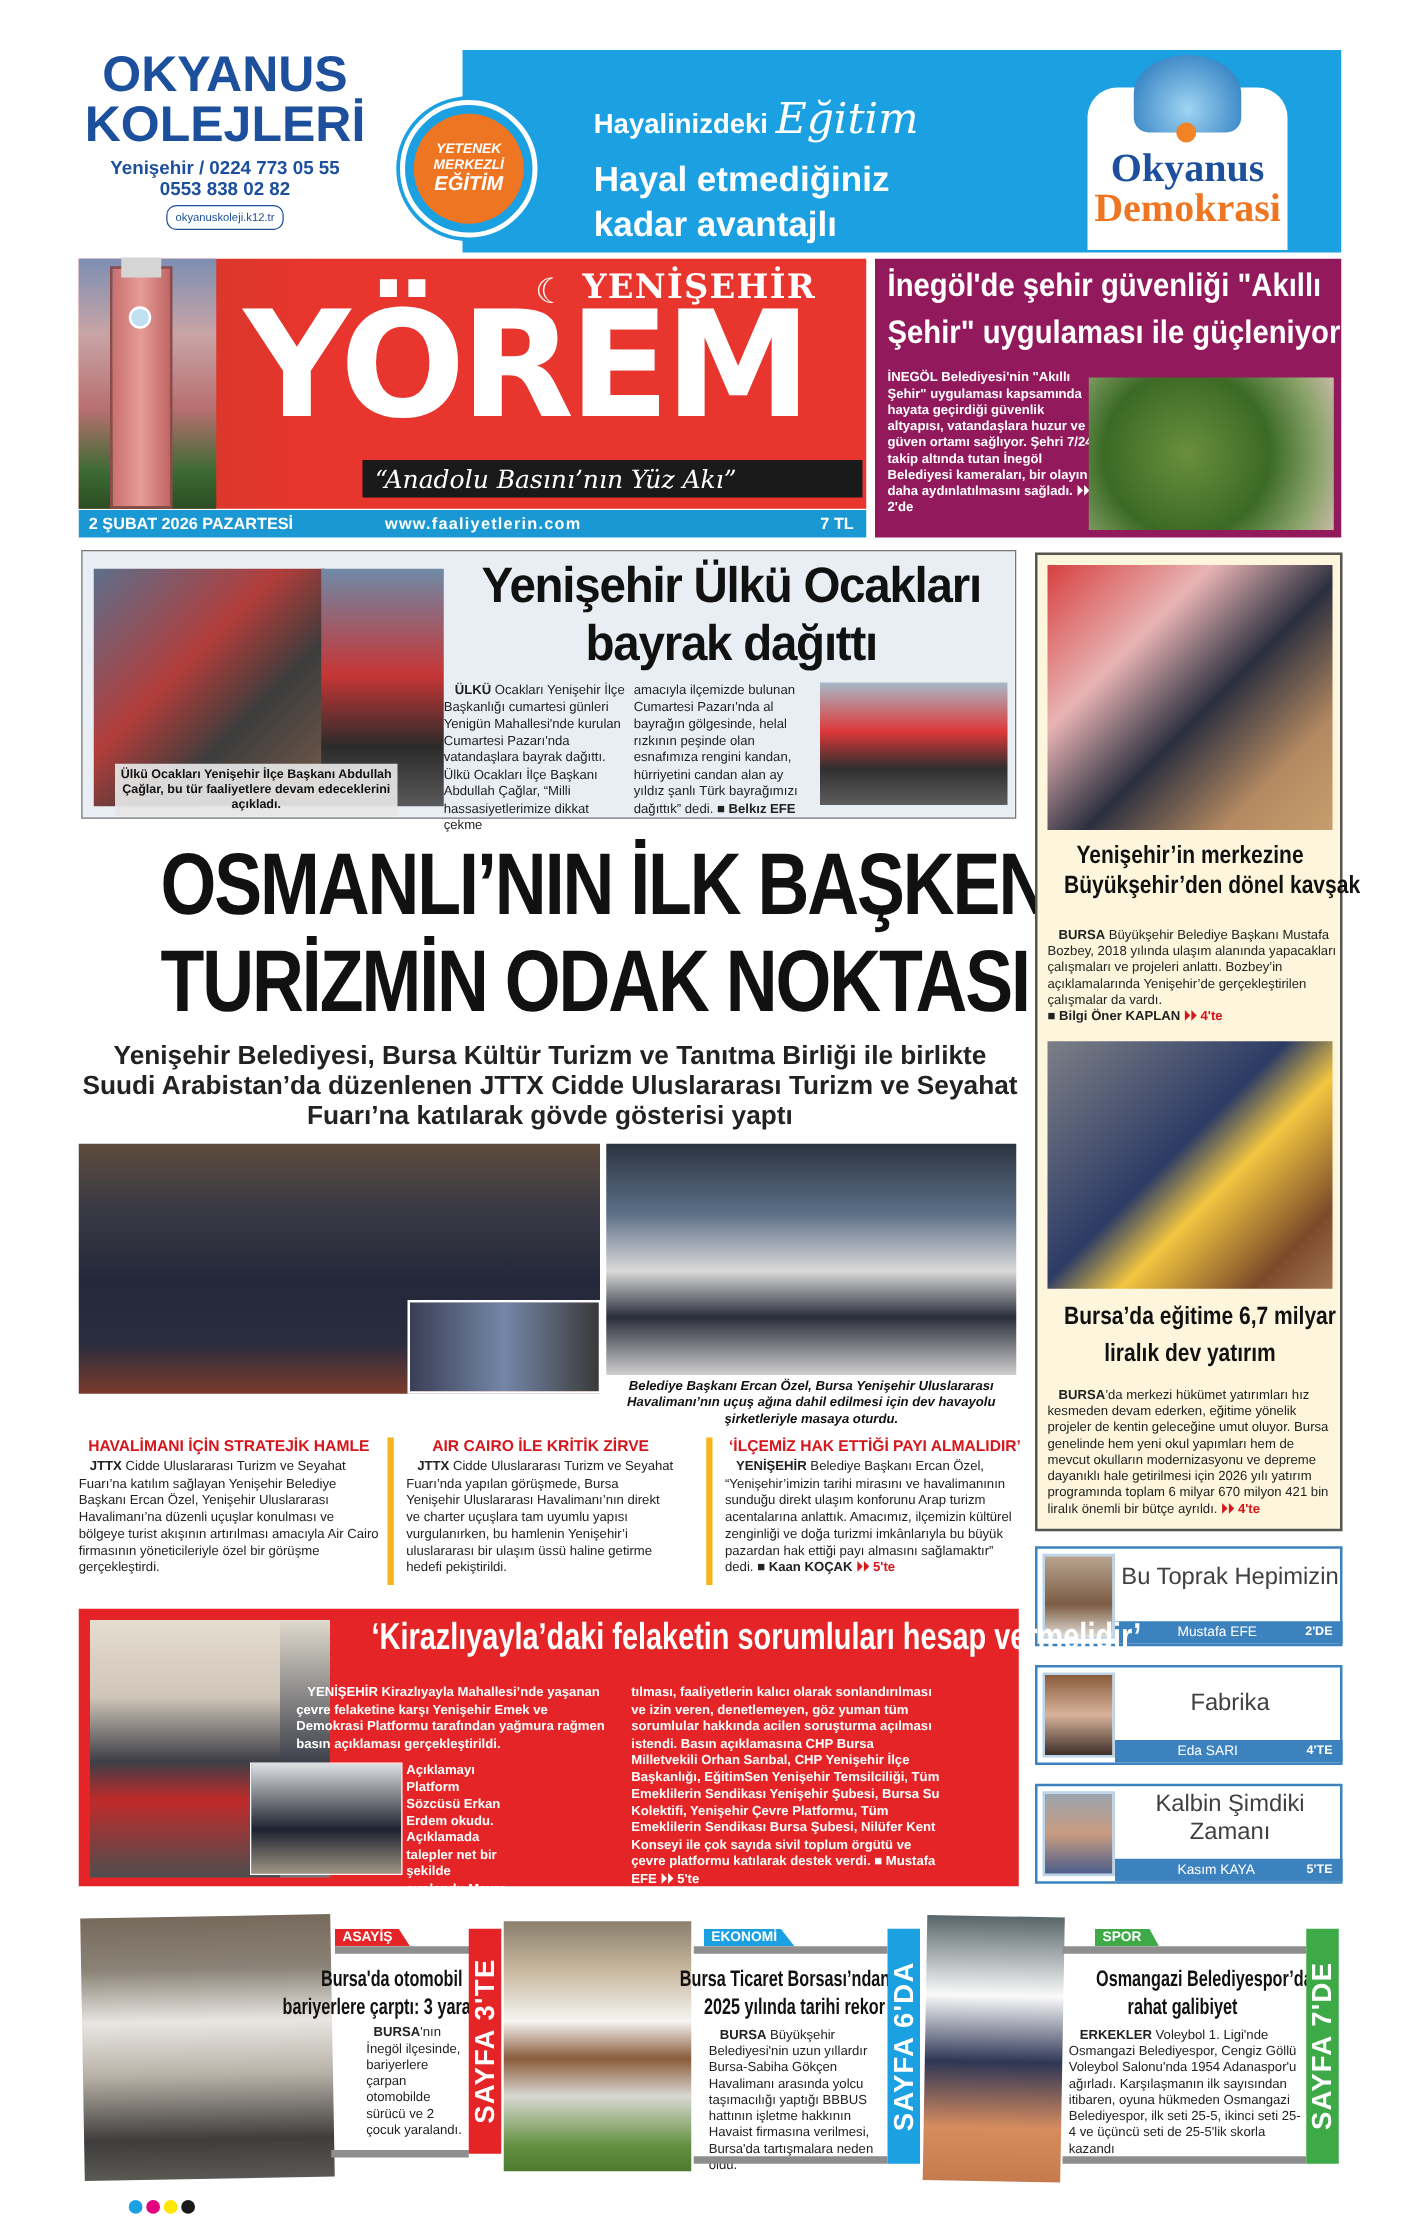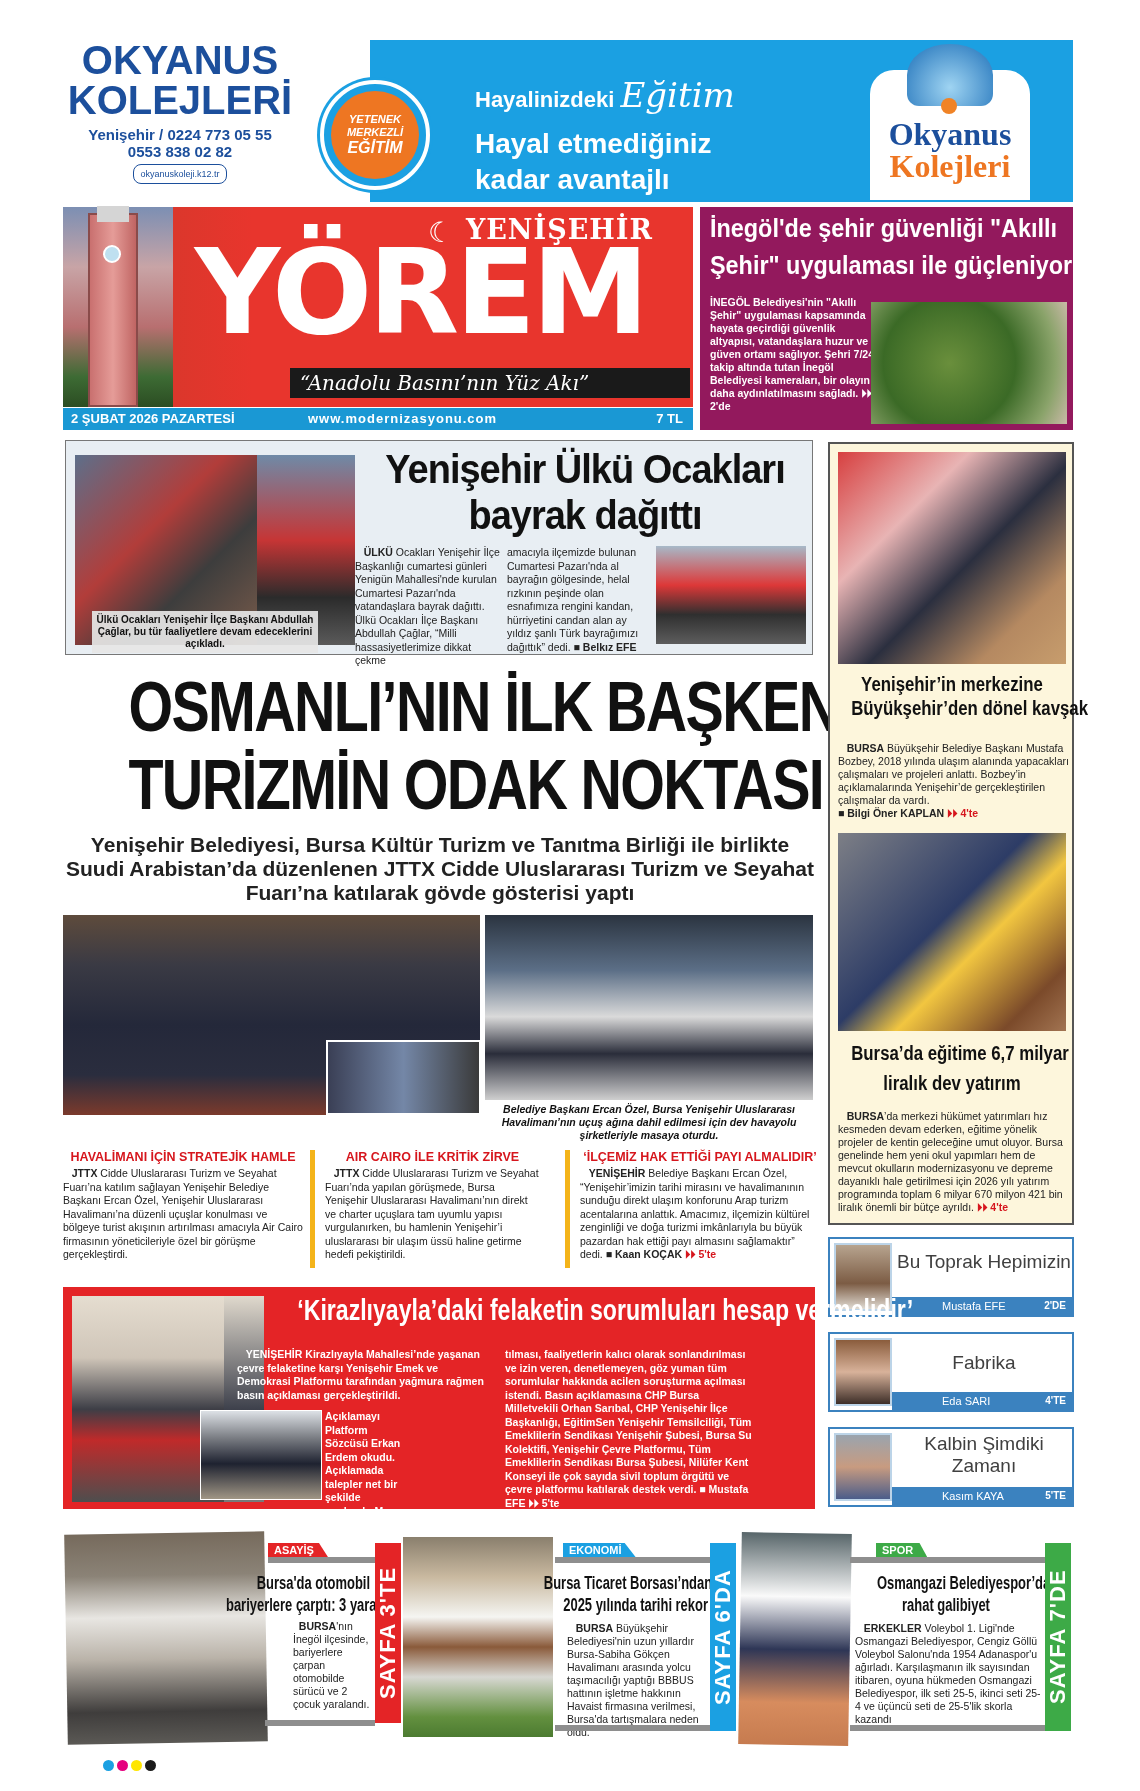--- a/index.html
+++ b/index.html
@@ -135,34 +135,34 @@
   <span class="script">Eğitim</span>
 </div>
 <div class="abs ad-slogan2">
   <div>Hayal etmediğiniz</div>
   <div>kadar avantajlı</div>
 </div>
 <div class="abs ad-logo-card"></div>
 <div class="abs ad-shell"></div>
 <div class="abs ad-pearl"></div>
 <div class="abs ad-logo-t1">Okyanus</div>
-<div class="abs ad-logo-t2">Kolejleri</div>
+<div class="abs ad-logo-t2">Demokrasi</div>
 
 <div class="abs mast"></div>
 <div class="abs tower-img"></div>
 <div class="abs tower"></div>
 <div class="abs tower-top"></div>
 <div class="abs tower-clock"></div>
 <div class="abs mast-crescent">☾</div>
 <div class="abs mast-kicker" style="left:466px;">YENİŞEHİR</div>
 <div class="abs mast-title">YÖREM</div>
 <div class="abs mast-motto">“Anadolu Basını’nın Yüz Akı”</div>
 <div class="abs datebar">
   <span class="d">2 ŞUBAT 2026 PAZARTESİ</span>
-  <span class="w">www.modernizasyonu.com</span>
+  <span class="w">www.faaliyetlerin.com</span>
   <span class="p">7 TL</span>
 </div>
 
 <div class="abs inegol"></div>
 <div class="abs inegol-h">
   <div>İnegöl'de şehir güvenliği "Akıllı</div>
   <div>Şehir" uygulaması ile güçleniyor</div>
 </div>
 <div class="abs inegol-body">
   <span>İNEGÖL Belediyesi'nin "Akıllı Şehir" uygulaması kapsamında hayata geçirdiği güvenlik altyapısı, vatandaşlara huzur ve güven ortamı sağlıyor. Şehri 7/24 takip altında tutan İnegöl Belediyesi kameraları, bir olayın daha aydınlatılmasını sağladı.</span>

